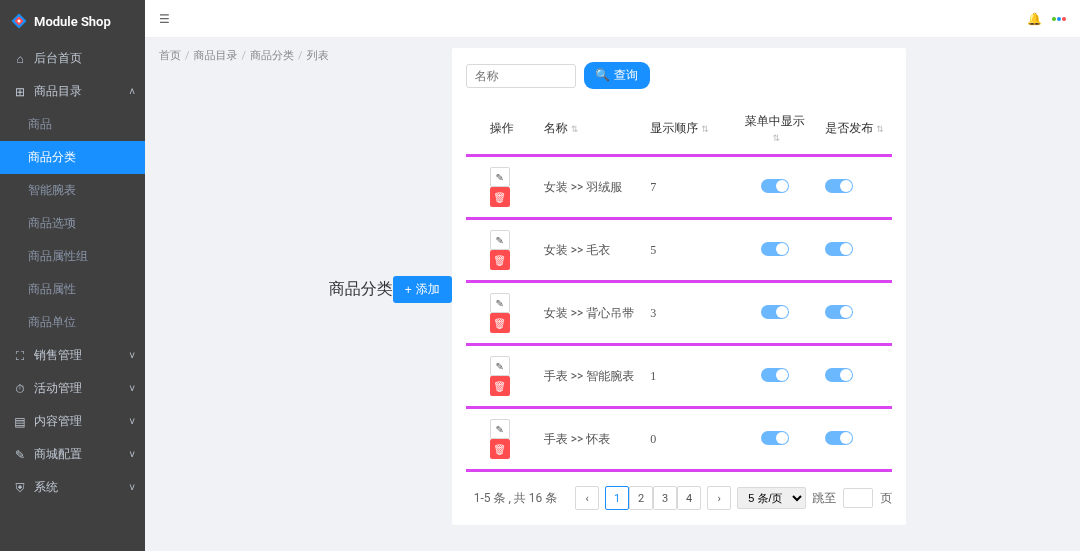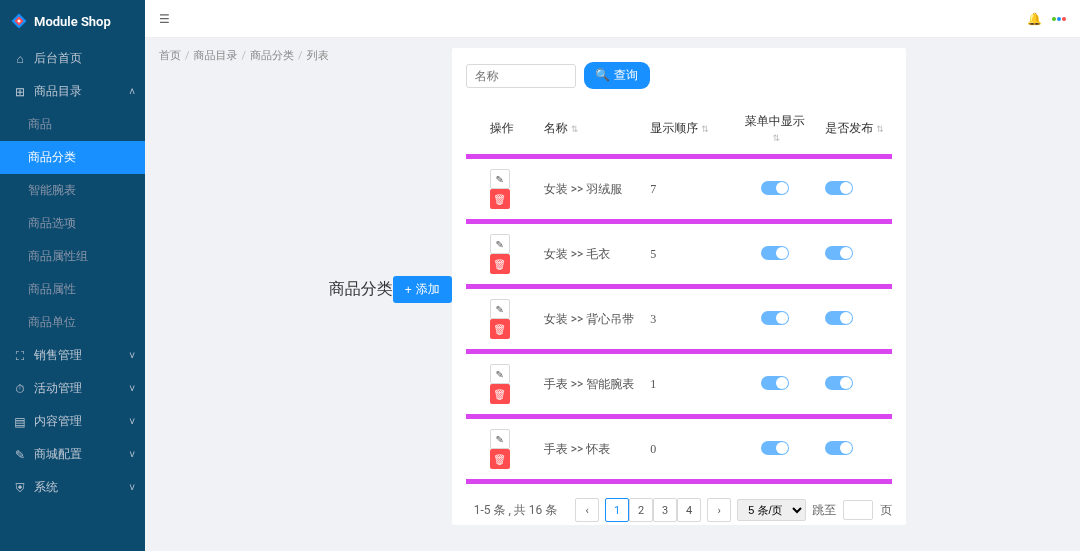--- a/index.html
+++ b/index.html
@@ -1,19 +1,19 @@
 <!DOCTYPE html>
 <html><head>
 <meta charset="utf-8">
 <style>
 * { margin:0; padding:0; box-sizing:border-box; }
 body { font-family:-apple-system,BlinkMacSystemFont,"Segoe UI",Roboto,sans-serif; font-size:12px; background:#f0f2f5; color:#333; }
 .app { display:flex; height:551px; width:1080px; overflow:hidden; }
 
-.sidebar { width:145px; background:#0c4a6e; color:#fff; display:flex; flex-direction:column; }
+.sidebar { width:145px; background:#404040; color:#fff; display:flex; flex-direction:column; }
 .brand { display:flex; align-items:center; padding:12px 10px; font-size:13px; font-weight:600; gap:6px; }
 .logo-ic { width:18px; height:18px; }
 .menu { flex:1; overflow:auto; }
 .menu-item { display:flex; align-items:center; padding:8px 14px; gap:8px; cursor:pointer; color:#8a9ab0; font-size:12px; position:relative; }
 .menu-item.top { color:#bfc8d4; }
 .menu-item.active { background:#1890ff; color:#fff; }
 .menu-sub .menu-item { padding-left:28px; color:#8a95a8; }
 .menu-sub .menu-item.active { color:#fff; }
 .chev { position:absolute; right:10px; font-size:10px; }
 .mi-icon { width:12px; display:inline-block; text-align:center; }
@@ -31,21 +31,21 @@
 .page-title { font-size:16px; font-weight:500; color:#333; }
 .btn { border:none; border-radius:3px; padding:5px 12px; cursor:pointer; font-size:12px; display:inline-flex; align-items:center; gap:4px; }
 .btn-primary { background:#1890ff; color:#fff; }
 
 .card { background:#fff; border-radius:2px; padding:14px; margin-bottom:16px; }
 .search-row { display:flex; gap:8px; align-items:center; margin-bottom:14px; }
 .search-row input { border:1px solid #d9d9d9; border-radius:3px; padding:4px 8px; font-size:12px; width:110px; }
 .search-btn { background:#1890ff; color:#fff; border:none; border-radius:9px; padding:5px 12px; cursor:pointer; font-size:12px; }
 
 table { width:100%; border-collapse:collapse; }
-th,td { text-align:left; padding:10px 8px; border-bottom:5px solid #d946ef; font-size:12px; color:#555; }
+th,td { text-align:left; padding:10px 8px; border-bottom:3px solid #d946ef; font-size:12px; color:#555; }
 th { color:#333; font-weight:500; }
 th .sort { color:#bbb; font-size:9px; margin-left:3px; }
 .col-op { width:70px; padding-left:24px; }
 .col-order { width:90px; text-align:left;font-family:Liberation Serif, serif; }
 .col-menu { width:85px; text-align:center; }
 .col-pub { width:75px; text-align:left; }
 
 .act-btn { width:20px; height:20px; border-radius:2px; display:inline-flex; align-items:center; justify-content:center; cursor:pointer; font-size:10px; margin-right:2px; }
 .act-edit { border:1px solid #d9d9d9; background:#fff; color:#555; }
 .act-del { background:#ff4d4f; color:#fff; }

